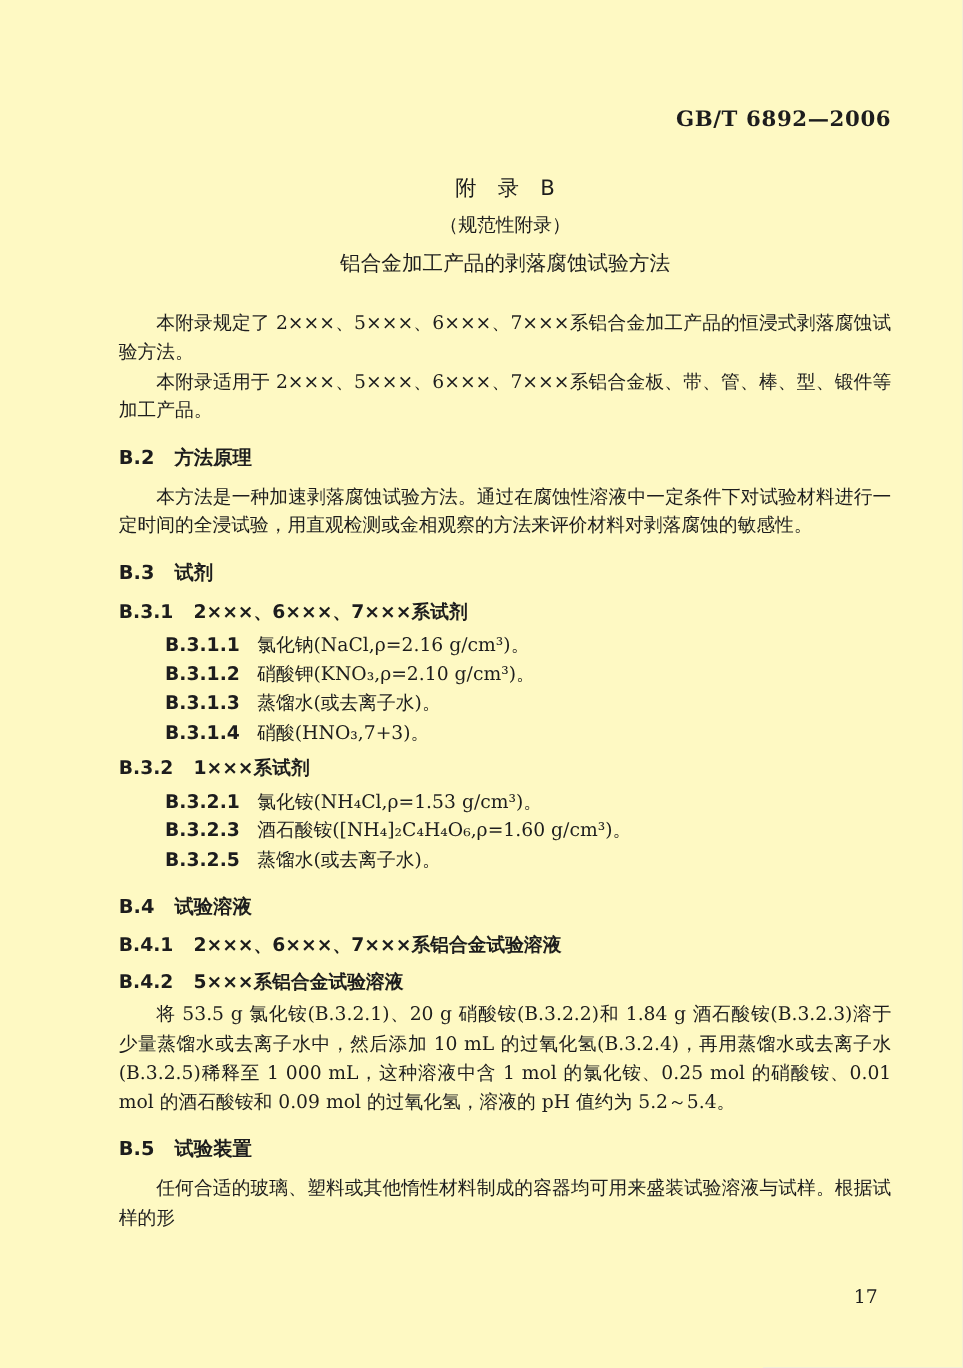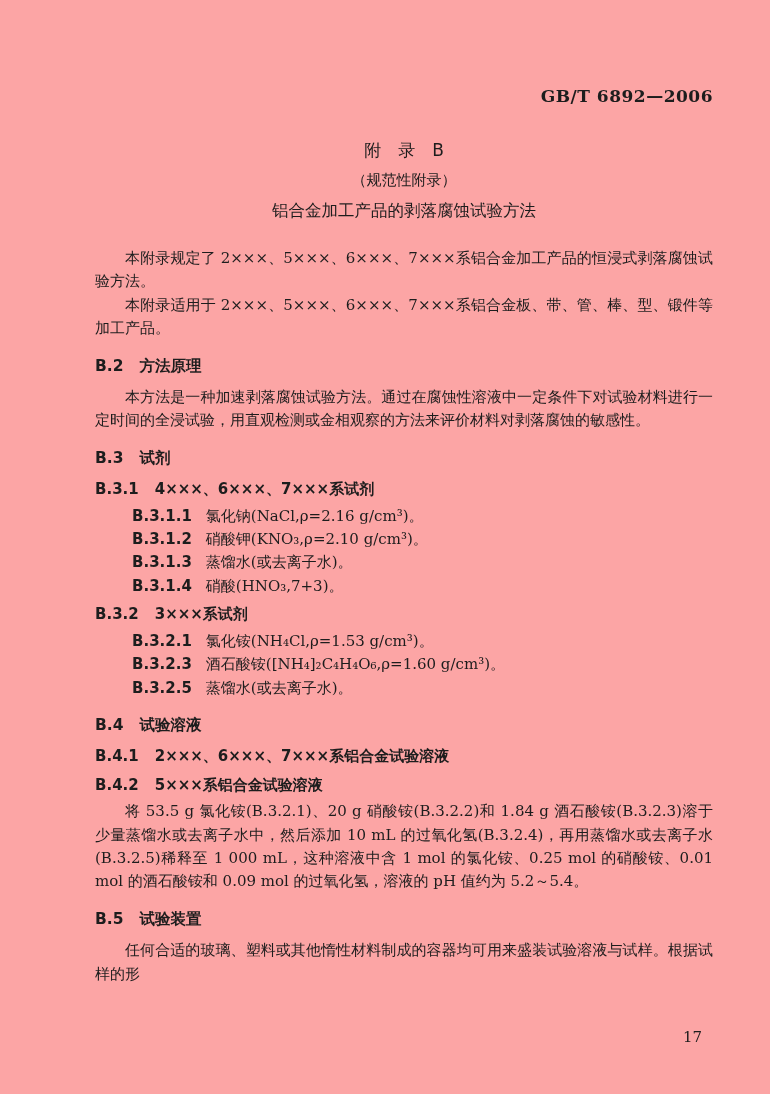--- a/index.html
+++ b/index.html
@@ -1,21 +1,21 @@
 <!DOCTYPE html>
 <html><head>
 <meta charset="utf-8">
 <style>
   html, body { margin: 0; padding: 0; background: #e8e8e8; }
   .page {
     position: relative;
     width: 770px;
     height: 1094px;
     margin: 0 auto;
-    background: #fca5a5;
+    background: #fef9c3;
     color: #1d1d1d;
     font-family: "DejaVu Serif", "Liberation Serif", serif;
     overflow: hidden;
   }
   .std-code {
     position: absolute;
     top: 86px;
     right: 57px;
     font-family: "DejaVu Serif", "Liberation Serif", serif;
     font-weight: bold;
@@ -95,36 +95,36 @@
 
     <div class="h2">
       <span class="num">B.2</span><span class="ttl">方法原理</span>
     </div>
     <p class="body-p">本方法是一种加速剥落腐蚀试验方法。通过在腐蚀性溶液中一定条件下对试验材料进行一定时间的全浸试验，用直观检测或金相观察的方法来评价材料对剥落腐蚀的敏感性。</p>
 
     <div class="h2">
       <span class="num">B.3</span><span class="ttl">试剂</span>
     </div>
     <div class="h3">
-      <span class="num">B.3.1</span><span class="ttl">4×××、6×××、7×××系试剂</span>
+      <span class="num">B.3.1</span><span class="ttl">2×××、6×××、7×××系试剂</span>
     </div>
     <div class="clause">
       <span class="num">B.3.1.1</span><span class="txt">氯化钠(NaCl,ρ=2.16 g/cm³)。</span>
     </div>
     <div class="clause">
       <span class="num">B.3.1.2</span><span class="txt">硝酸钾(KNO₃,ρ=2.10 g/cm³)。</span>
     </div>
     <div class="clause">
       <span class="num">B.3.1.3</span><span class="txt">蒸馏水(或去离子水)。</span>
     </div>
     <div class="clause">
       <span class="num">B.3.1.4</span><span class="txt">硝酸(HNO₃,7+3)。</span>
     </div>
     <div class="h3">
-      <span class="num">B.3.2</span><span class="ttl">3×××系试剂</span>
+      <span class="num">B.3.2</span><span class="ttl">1×××系试剂</span>
     </div>
     <div class="clause">
       <span class="num">B.3.2.1</span><span class="txt">氯化铵(NH₄Cl,ρ=1.53 g/cm³)。</span>
     </div>
     <div class="clause">
       <span class="num">B.3.2.3</span><span class="txt">酒石酸铵([NH₄]₂C₄H₄O₆,ρ=1.60 g/cm³)。</span>
     </div>
     <div class="clause">
       <span class="num">B.3.2.5</span><span class="txt">蒸馏水(或去离子水)。</span>
     </div>

